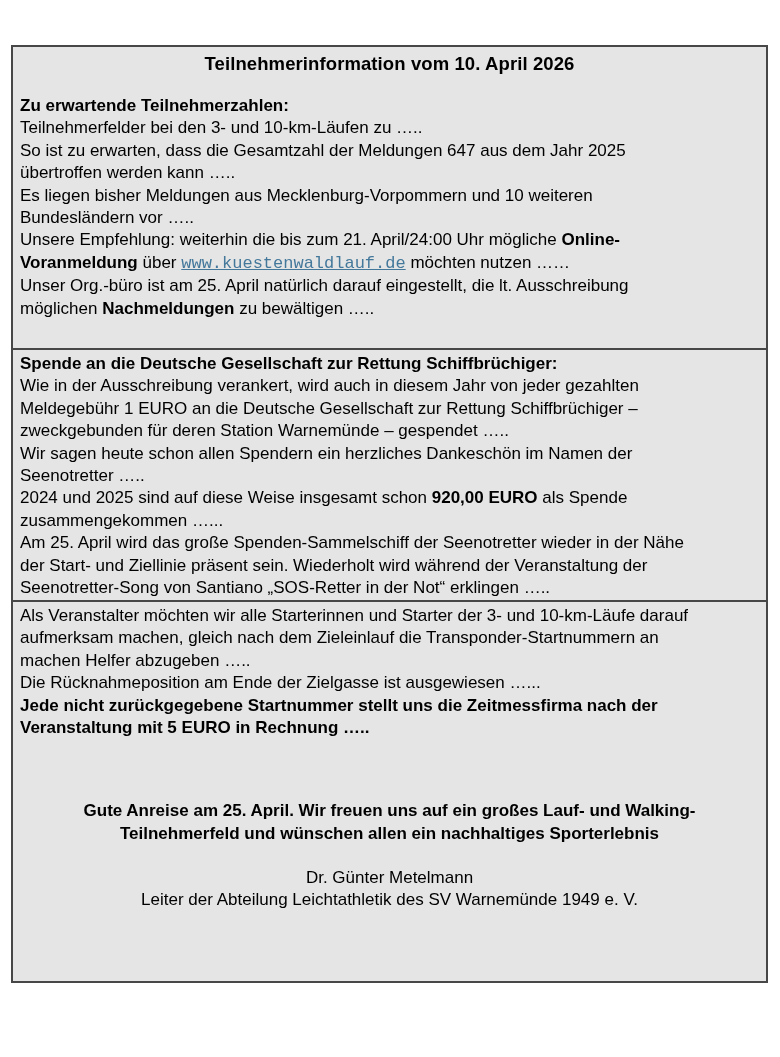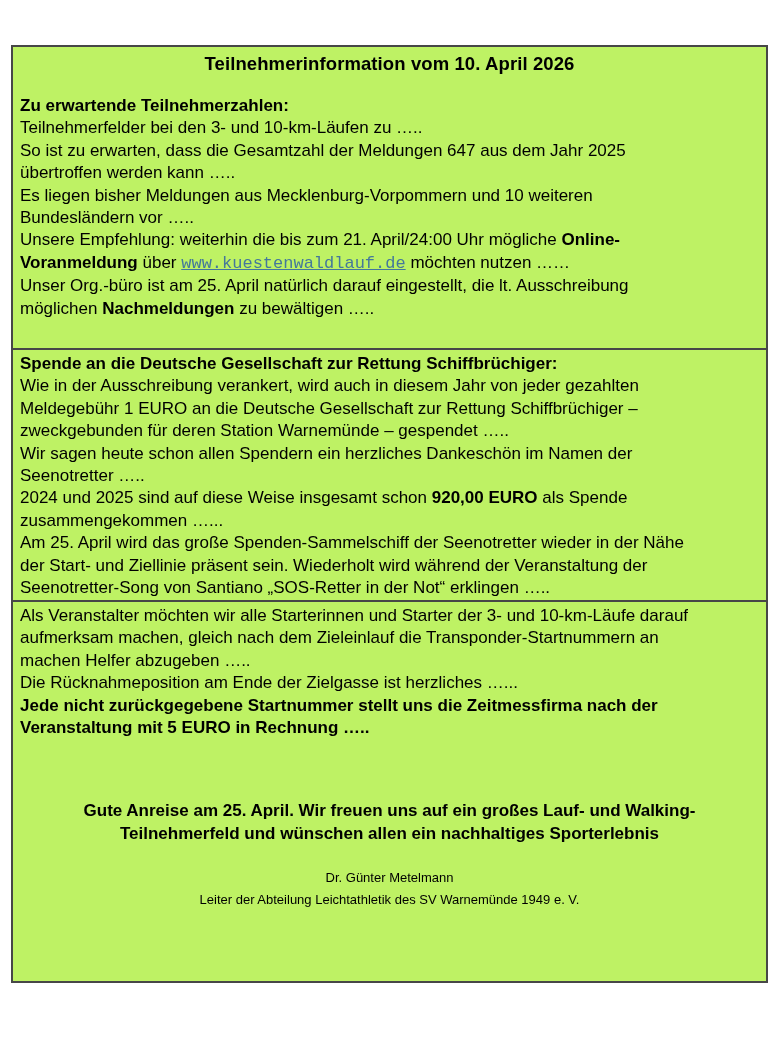--- a/index.html
+++ b/index.html
@@ -8,41 +8,41 @@
     width:780px; height:1057px;
     background:#ffffff;
     font-family:"Liberation Sans","DejaVu Sans",sans-serif;
     color:#000000;
   }
   .doc {
     position:absolute; left:11px; top:45px;
     width:757px; height:938px;
     box-sizing:border-box;
     border:2px solid #474747;
-    background:#bef264;
+    background:#e5e5e5;
   }
   .row { box-sizing:border-box; overflow:hidden; }
   .row + .row { border-top:2px solid #474747; }
 
   .title-row { height:45px; padding-top:6px; text-align:center; }
   .doc-title { font-size:18.5px; font-weight:bold; letter-spacing:0.1px; }
 
   .section { padding:3px 8px 12px 7px; font-size:17px; line-height:22.4px; }
   .sec-1 { height:256px; }
   .sec-2 { height:252px; }
   .sec-3 { height:171px; }
   .section .heading { font-weight:bold; }
   .line { white-space:pre-wrap; }
   b { font-weight:bold; }
   a.doclink { text-decoration:underline;font-family:Liberation Mono, monospace; }
 
   .closing { height:202px; padding-top:28px; text-align:center; }
   .closing .msg-line { font-weight:bold; font-size:17px; line-height:23px; }
   .closing .spacer { height:22px; }
-  .closing .sig-line { font-size:13px; line-height:22.4px; }
+  .closing .sig-line { font-size:17px; line-height:22.4px; }
 </style>
 </head>
 <body>
 
 <div class="page">
   <div class="doc">
 
     <div class="row title-row">
       <div class="doc-title">Teilnehmerinformation vom 10. April 2026</div>
     </div>
@@ -70,21 +70,21 @@
           <div class="line"><span>2024 und 2025 sind auf diese Weise insgesamt schon </span><b>920,00 EURO</b><span> als Spende</span></div>
           <div class="line"><span>zusammengekommen …...</span></div>
           <div class="line"><span>Am 25. April wird das große Spenden-Sammelschiff der Seenotretter wieder in der Nähe</span></div>
           <div class="line"><span>der Start- und Ziellinie präsent sein. Wiederholt wird während der Veranstaltung der</span></div>
           <div class="line"><span>Seenotretter-Song von Santiano „SOS-Retter in der Not“ erklingen …..</span></div>
         </div>
         <div class="row section sec-3">
           <div class="line"><span>Als Veranstalter möchten wir alle Starterinnen und Starter der 3- und 10-km-Läufe darauf</span></div>
           <div class="line"><span>aufmerksam machen, gleich nach dem Zieleinlauf die Transponder-Startnummern an</span></div>
           <div class="line"><span>machen Helfer abzugeben …..</span></div>
-          <div class="line"><span>Die Rücknahmeposition am Ende der Zielgasse ist herzliches …...</span></div>
+          <div class="line"><span>Die Rücknahmeposition am Ende der Zielgasse ist ausgewiesen …...</span></div>
           <div class="line"><b>Jede nicht zurückgegebene Startnummer stellt uns die Zeitmessfirma nach der</b></div>
           <div class="line"><b>Veranstaltung mit 5 EURO in Rechnung …..</b></div>
         </div>
       </div>
 
     <div class="row closing">
       <div id="closing-message">
           <div class="msg-line">Gute Anreise am 25. April. Wir freuen uns auf ein großes Lauf- und Walking-</div>
           <div class="msg-line">Teilnehmerfeld und wünschen allen ein nachhaltiges Sporterlebnis</div>
         </div>

